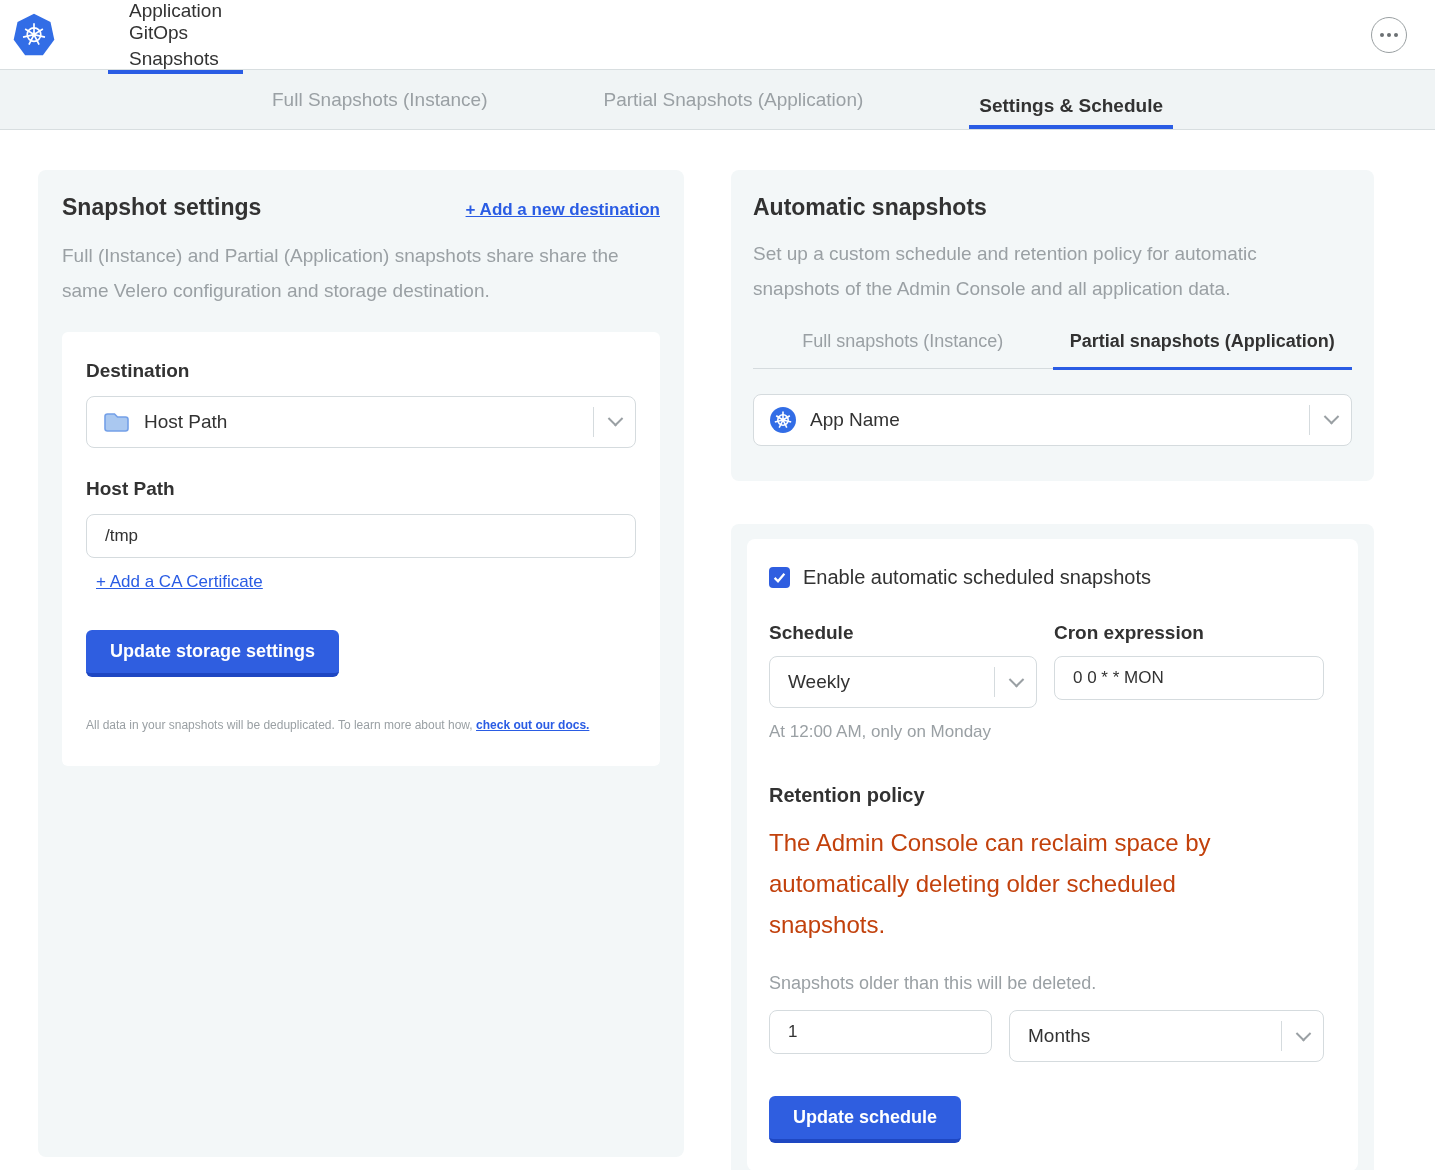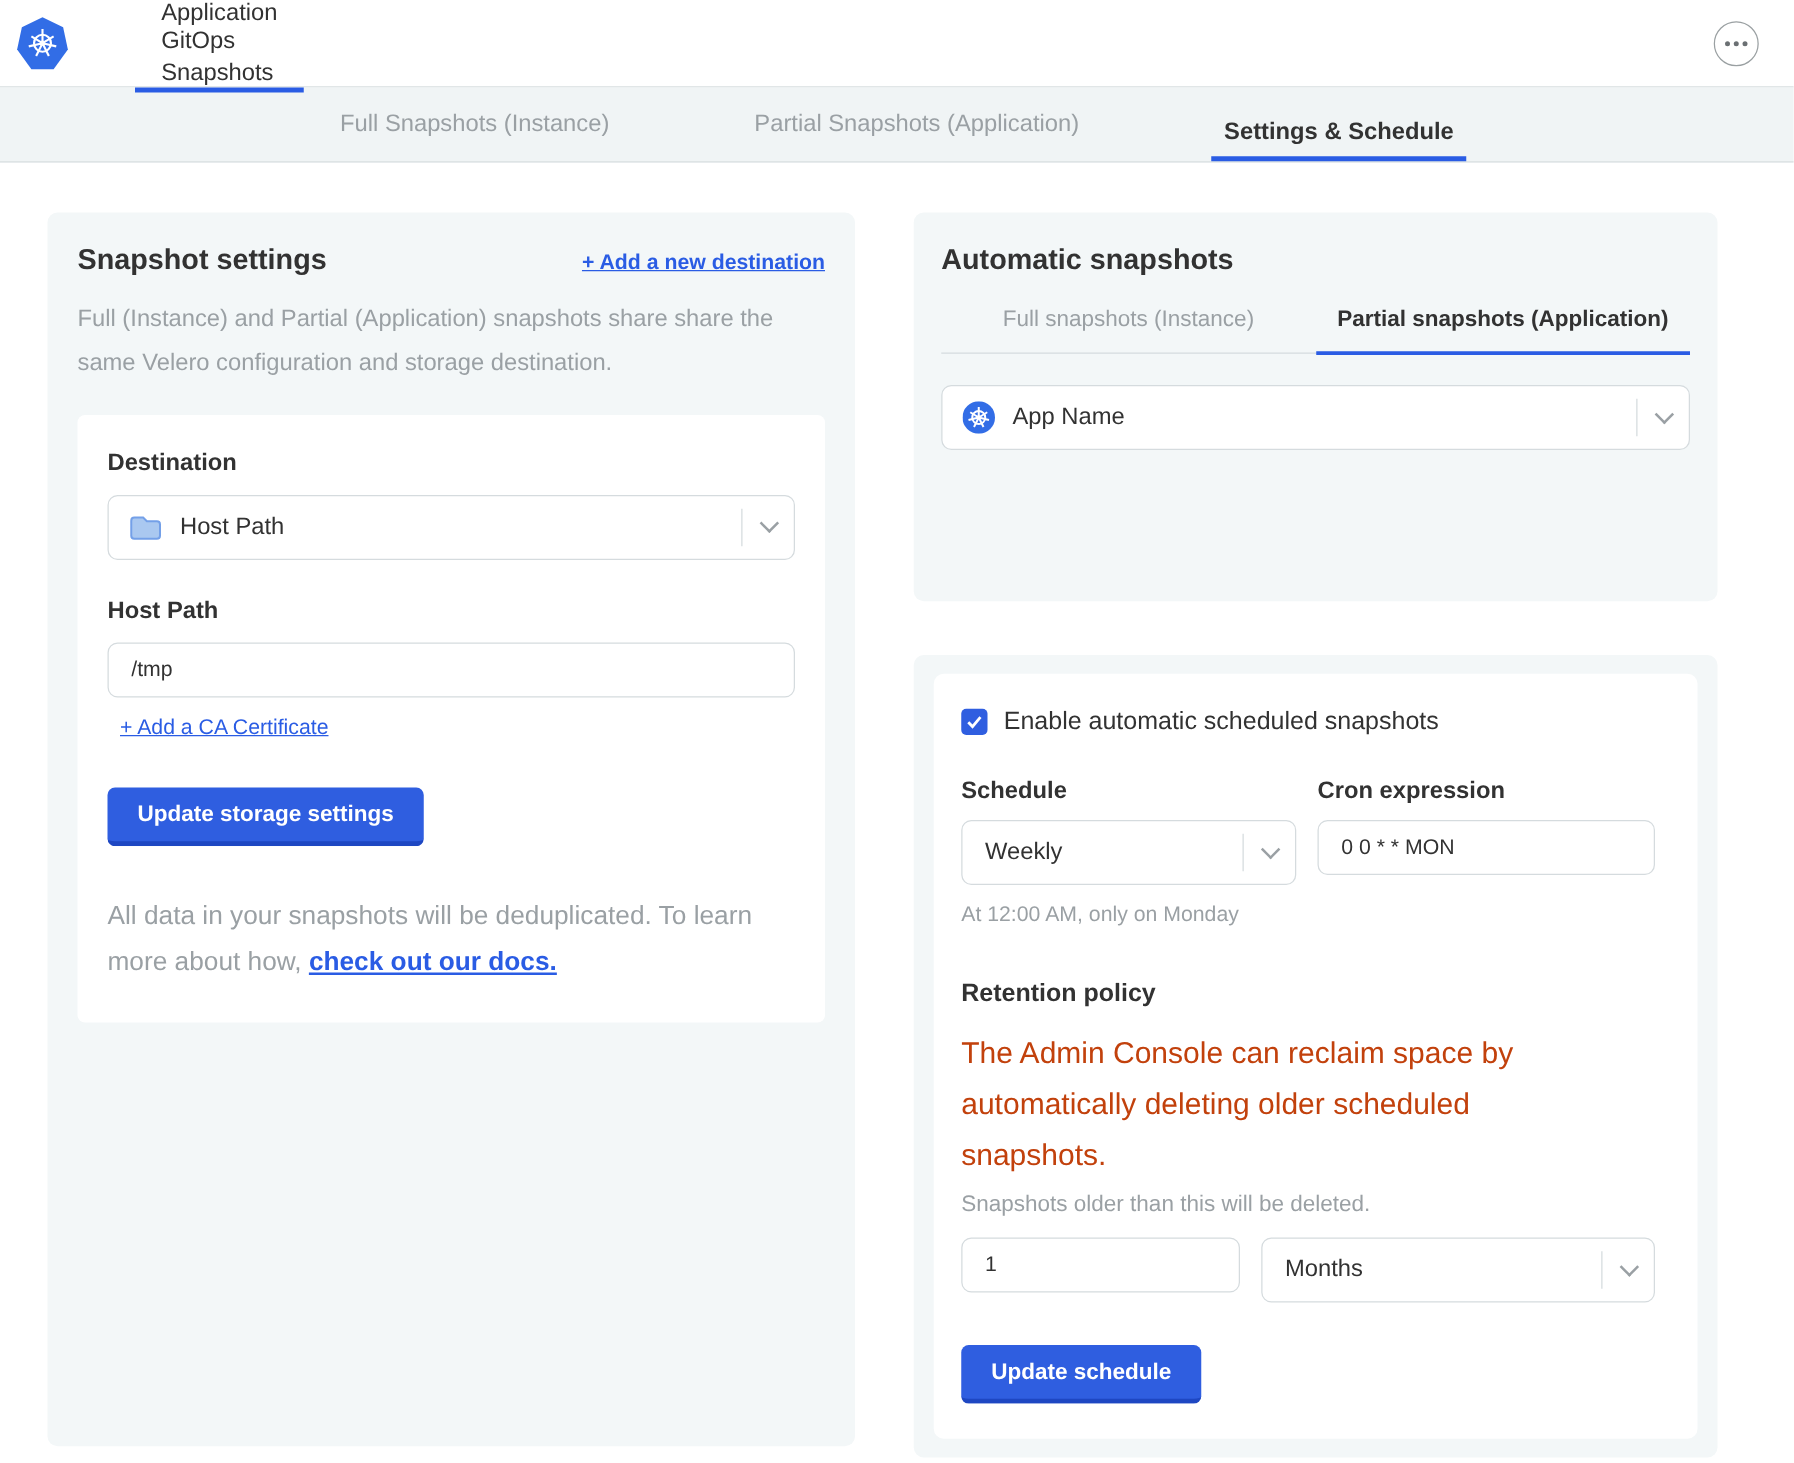--- a/index.html
+++ b/index.html
@@ -53,21 +53,21 @@
 
   .text-input { margin-top: 14px; width: 100%; height: 44px; border: 1px solid #d5dbde;
     border-radius: 8px; font-size: 17px; color: #323232; padding: 0 18px;
     font-family: "Liberation Sans", sans-serif; outline: none; background:#fff; }
   .ca-link { display: inline-block; margin: 14px 0 0 10px; font-size: 17px; }
 
   .btn-primary { display: inline-block; margin-top: 38px; height: 47px; padding: 0 24px;
     background: #2f5ee0; color: #fff; font-size: 18px; font-weight: 700;
     border: none; border-bottom: 4px solid #1e47c2; border-radius: 6px; cursor: pointer;
     font-family: "Liberation Sans", sans-serif; }
-  .footnote { margin-top: 38px; font-size: 21px; line-height: 1.75; color: #9aa0a4; max-width: 560px; }
+  .footnote { margin-top: 38px; font-size: 12px; line-height: 1.75; color: #9aa0a4; max-width: 560px; }
   .footnote a { font-weight: 700; }
 
   
   .right-col { width: 643px; display: flex; flex-direction: column; gap: 43px; flex: none; }
   .auto-card { height: 311px; padding: 24px 22px; }
   .inner-tabs { margin-top: 24px; display: flex; border-bottom: 1px solid #d5dbde; }
   .inner-tab { flex: 1; text-align: center; padding: 0 4px 15px; font-size: 18px;
     color: #9aa0a4; cursor: pointer; }
   .inner-tab.active { color: #323232; font-weight: 700;
     border-bottom: 3px solid #2a5ce4; margin-bottom: -2px; }
@@ -81,21 +81,21 @@
   .check-label { font-size: 20px; color: #323232; cursor: pointer; }
 
   .sched-grid { margin-top: 33px; display: flex; gap: 17px; }
   .sched-col1 { width: 268px; flex: none; }
   .sched-col2 { width: 270px; flex: none; }
   .sched-grid .select-box, .sched-grid .text-input { margin-top: 12px; }
   .cron-help { margin-top: 14px; font-size: 17px; color: #9aa0a4; }
 
   h3.section-title { margin-top: 42px; font-size: 20px; font-weight: 700; color: #323232; }
   .retention-desc { margin-top: 16px; font-size: 24px; line-height: 1.7; color: #c2410c; max-width: 525px; }
-  .retention-hint { margin-top: 8px; font-size: 18px; color: #9aa0a4; }
+  .retention-hint { margin-top: 28px; font-size: 18px; color: #9aa0a4; }
   .retention-row { margin-top: 16px; display: flex; gap: 17px; }
   .retention-row .text-input { margin-top: 0; width: 223px; }
   .retention-row .select-box { margin-top: 0; width: 315px; }
   .sched-panel .btn-primary { margin-top: 34px; }
 </style>
 </head>
 <body>
 
 <header class="topnav">
   <span class="logo">
@@ -167,20 +167,21 @@
         <span>All data in your snapshots will be deduplicated. To learn more about how,</span>
         <a class="blue-link">check out our docs.</a>
       </p>
     </div>
   </section>
 
   <div class="right-col">
 
     <section class="card auto-card">
       <h2 class="card-title">Automatic snapshots</h2>
+      <p class="desc" style="margin-top:16px;">Set up a custom schedule and retention policy for automatic snapshots of the Admin Console and all application data.</p>
 
       <div class="inner-tabs">
         <div class="inner-tab">Full snapshots (Instance)</div>
         <div class="inner-tab active">Partial snapshots (Application)</div>
       </div>
 
       <div class="select-box">
         <span style="display:flex;">
           <svg width="26" height="26" viewBox="0 0 26 26">
             <circle cx="13" cy="13" r="13" fill="#326de6"></circle>

